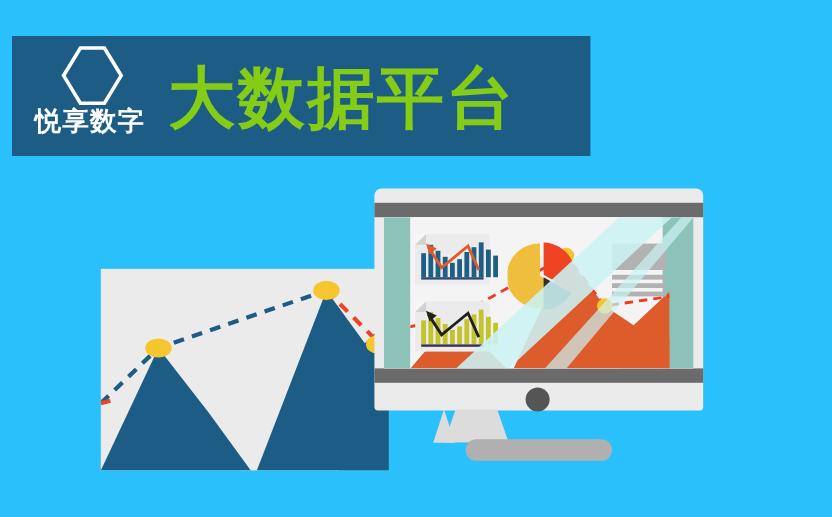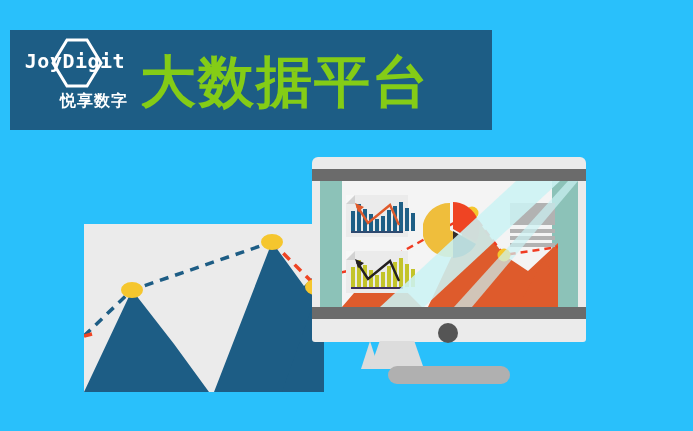--- a/index.html
+++ b/index.html
@@ -51,23 +51,23 @@
     letter-spacing: 0.5px;
     font-family: "DejaVu Sans Mono", "Liberation Mono", monospace;
     line-height: 22px;
     white-space: nowrap;
   }
   #logo-sub {
     position: absolute;
     left: 0px;
     top: 52px;
     width: 106px;
-    text-align: right;
+    text-align: center;
     color: #ffffff;
-    font-size: 16px;
+    font-size: 22px;
     font-weight: bold;
     letter-spacing: 1px;
     line-height: 22px;
     white-space: nowrap;
   }
   #banner-title {
     position: absolute;
     left: 130px;
     top: 22px;
     color: #84cc16;
@@ -219,21 +219,20 @@
 <body>
 
 <div id="stage">
 
   <div id="banner">
 
     <div id="logo-block">
       <svg id="logo-hex" viewBox="0 0 54 50">
         <polygon points="17,2 37,2 51,25 37,48 17,48 3,25" fill="none" stroke="#ffffff" stroke-width="3"></polygon>
       </svg>
-      <div id="logo-wordmark">JoyDigit</div>
       <div id="logo-sub">悦享数字</div>
     </div>
 
     <div id="banner-title">大数据平台</div>
   </div>
 
   <div id="left-panel">
     <svg class="panel-svg" width="240" height="168" viewBox="0 0 240 168">
 
       <polygon points="0,168 48,66 90,120 125,168 130,168 188,18 220,62 240,42 240,168" fill="#1d5d85"></polygon>

